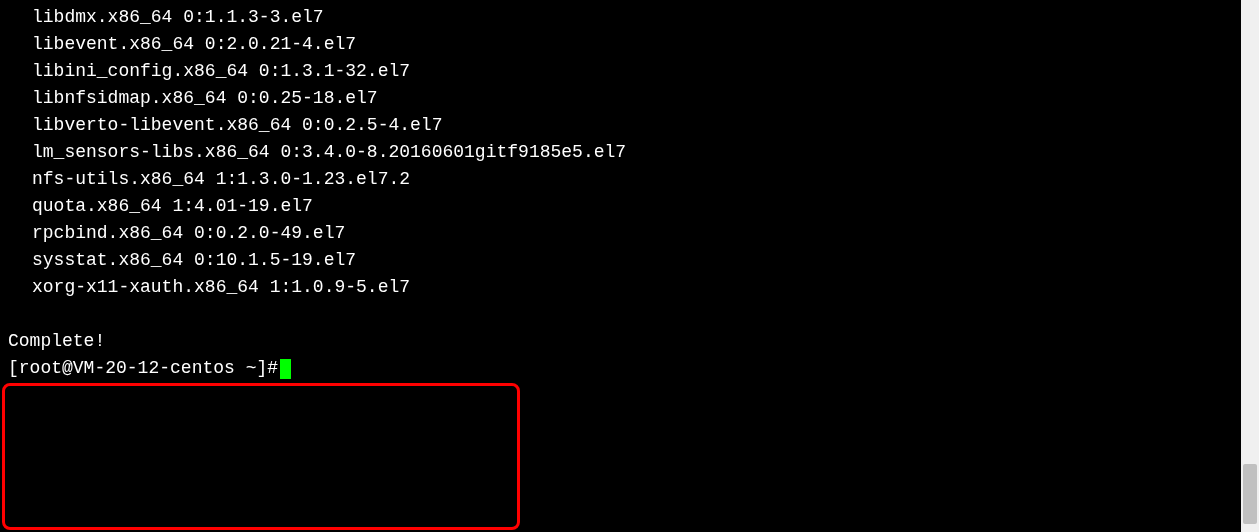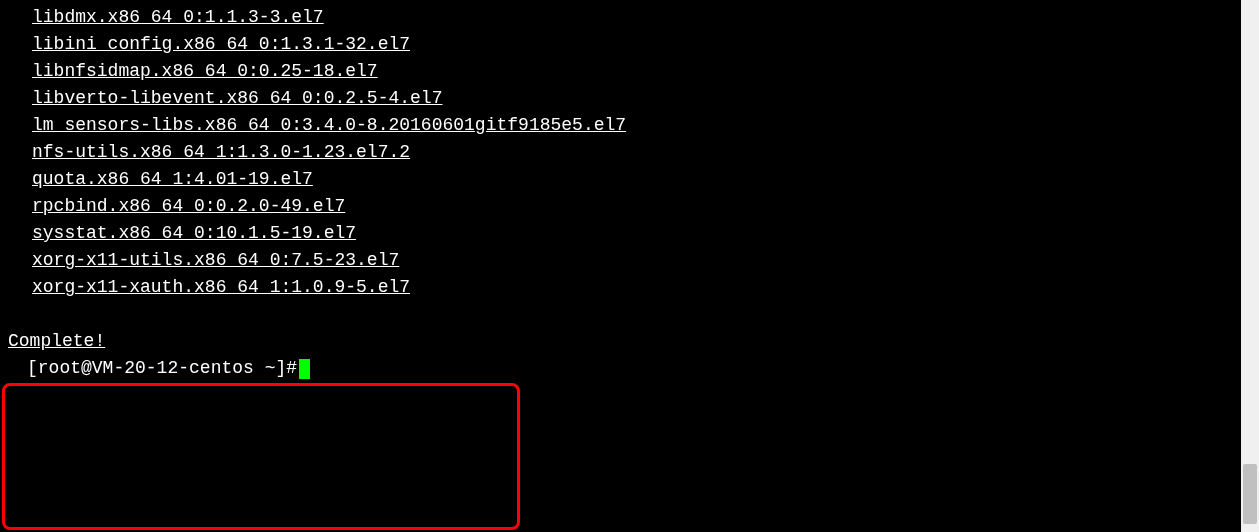--- a/index.html
+++ b/index.html
@@ -15,33 +15,31 @@
       line-height: 1.5;
       width: 1259px;
       height: 532px;
       padding: 4px 0 0 8px;
       position: relative;
       overflow: hidden;
     }
     .terminal-line {
       white-space: pre;
       padding-left: 24px;
-      text-decoration: underline;
     }
     .terminal-line.no-indent {
       padding-left: 0;
     }
     .blank-line {
       height: 1.5em;
     }
     .prompt-line {
       padding-left: 0;
       display: flex;
       align-items: center;
-      margin-left: 19px;
     }
     .cursor {
       display: inline-block;
       width: 11px;
       height: 20px;
       background: #00ff00;
       margin-left: 2px;
       vertical-align: text-bottom;
     }
     .highlight-box {
@@ -70,29 +68,29 @@
       height: 60px;
       background: #c0c0c0;
       border-radius: 2px;
     }
   </style>
 </head>
 <body>
 
 <div>
   <div class="terminal-line">libdmx.x86_64 0:1.1.3-3.el7</div>
+  <div class="terminal-line">libevent.x86_64 0:2.0.21-4.el7</div>
   <div class="terminal-line">libini_config.x86_64 0:1.3.1-32.el7</div>
   <div class="terminal-line">libnfsidmap.x86_64 0:0.25-18.el7</div>
   <div class="terminal-line">libverto-libevent.x86_64 0:0.2.5-4.el7</div>
   <div class="terminal-line">lm_sensors-libs.x86_64 0:3.4.0-8.20160601gitf9185e5.el7</div>
   <div class="terminal-line">nfs-utils.x86_64 1:1.3.0-1.23.el7.2</div>
   <div class="terminal-line">quota.x86_64 1:4.01-19.el7</div>
   <div class="terminal-line">rpcbind.x86_64 0:0.2.0-49.el7</div>
   <div class="terminal-line">sysstat.x86_64 0:10.1.5-19.el7</div>
-  <div class="terminal-line">xorg-x11-utils.x86_64 0:7.5-23.el7</div>
   <div class="terminal-line">xorg-x11-xauth.x86_64 1:1.0.9-5.el7</div>
   <div class="blank-line"></div>
   <div class="terminal-line no-indent">Complete!</div>
   <div class="prompt-line">
     <span>[root@VM-20-12-centos ~]# </span>
       <span class="cursor"></span>
   </div>
 </div>
 
 <div class="highlight-box"></div>

